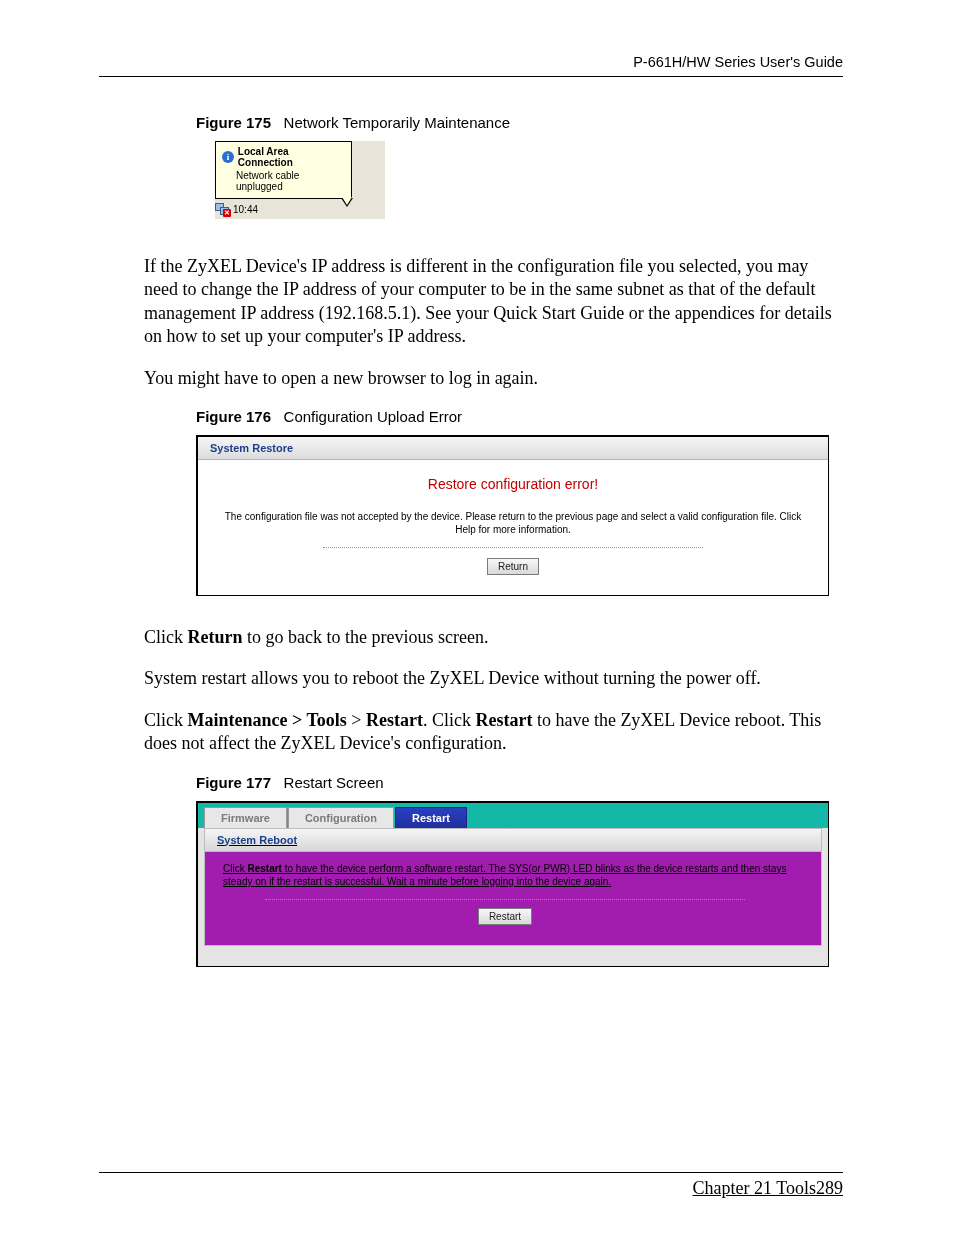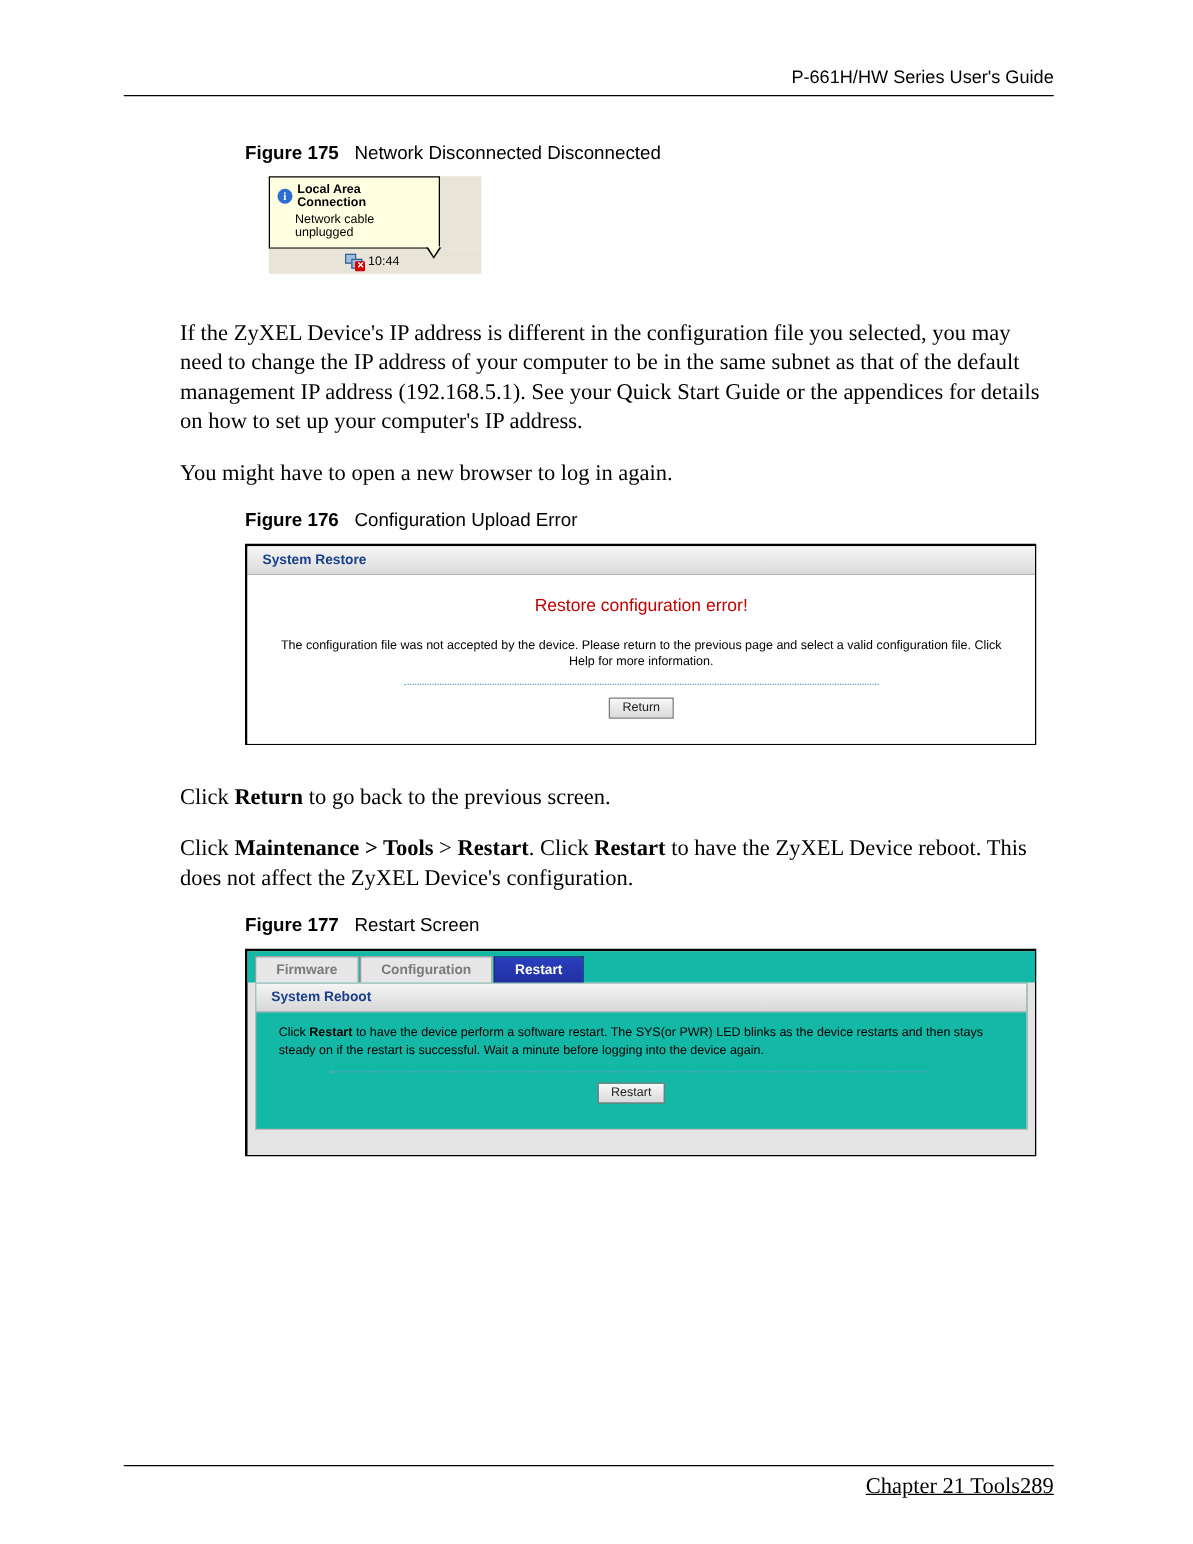--- a/index.html
+++ b/index.html
@@ -64,21 +64,21 @@
     background:#2a6fcf; color:#fff; font-size:9px; line-height:12px;
     text-align:center; font-weight:bold; font-family:Georgia, serif;
     display:inline-block;
   }
   .bubble-sub { margin-top:2px; color:#000;padding-left:14px; }
   .bubble-side {
     width:35px; background:#e9e4d8;
   }
   .tray-row {
     display:flex; height:20px; background:#e9e4d8;
-    align-items:center; justify-content:center;
+    align-items:center; justify-content:flex-start;
     font-family:Tahoma, Arial, sans-serif; font-size:10px;
     padding:0 4px 0 0; gap:4px; position:relative;
   }
   .tail {
     position:absolute; left:126px; top:-1px;
     width:0; height:0;
     border-left:6px solid transparent;
     border-right:6px solid transparent;
     border-top:9px solid #000;
   }
@@ -149,22 +149,23 @@
   .tab {
     padding:4px 16px; border:1px solid #9a9a9a;
     border-bottom:none; background:#e7e7e7; color:#7a7a7a;
     font-weight:bold;
   }
   .tab.active {
     background:linear-gradient(#2a3fbf,#2030a0);
     color:#fff; border-color:#1a2680;
   }
   .fig177-inner {
-    margin:0 6px 20px 6px; background:#14b8a6;
+    margin:0 6px 20px 6px; background:#a21caf;
     border:1px solid #bcbcbc;
+    text-decoration:underline;
   }
   .reboot-head {
     background:linear-gradient(#f5f5f5,#d7d7d7);
     color:#1a3f8a; font-weight:bold; font-size:11px;
     padding:5px 12px; border-bottom:1px solid #bcbcbc;
   }
   .reboot-body {
     padding:10px 34px 20px 18px; font-size:10px; color:#000; line-height:1.35;
   }
   .reboot-actions { text-align:center; margin-top:10px; }
@@ -184,21 +185,21 @@
 <body>
 
 <div class="page">
 
   <div class="header-area">P-661H/HW Series User's Guide</div>
   <div class="header-rule"></div>
 
   <div class="content">
 
     <div class="fig-caption">
-      <b>Figure 175</b>&nbsp;&nbsp;&nbsp;<span>Network Disconnected Disconnected</span>
+      <b>Figure 175</b>&nbsp;&nbsp;&nbsp;<span>Network Temporarily Maintenance</span>
     </div>
 
     <div class="fig175">
       <div class="bubble-row">
         <div class="bubble">
           <div class="bubble-title">
             <span class="info-icon">i</span>
             <span>Local Area Connection</span>
           </div>
           <div class="bubble-sub">Network cable unplugged</div>
@@ -232,20 +233,21 @@
         <div class="dotted-divider"></div>
         <button class="wbtn">Return</button>
       </div>
     </div>
 
     <p class="body-text">
       <span>Click </span><b>Return</b><span> to go back to the previous screen.</span>
     </p>
 
 
+    <p class="body-text">System restart allows you to reboot the ZyXEL Device without turning the power off.</p>
 
     <p class="body-text">
       <span>Click </span><b>Maintenance &gt; Tools</b><span> &gt; </span><b>Restart</b><span>. Click </span><b>Restart</b><span> to have the ZyXEL Device reboot. This does not affect the ZyXEL Device's configuration.</span>
     </p>
 
     <div class="fig-caption">
       <b>Figure 177</b>&nbsp;&nbsp;&nbsp;<span>Restart Screen</span>
     </div>
 
     <div class="fig177">

